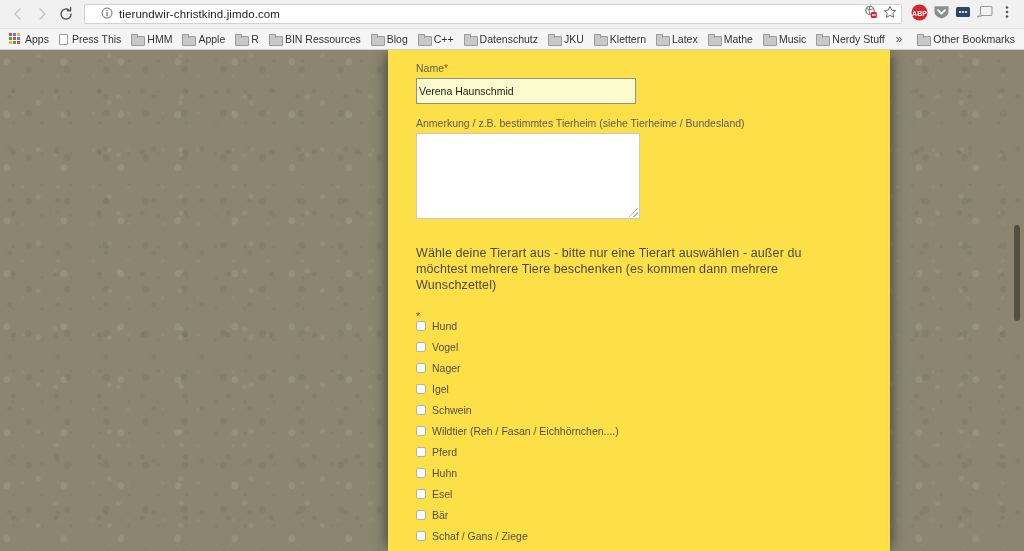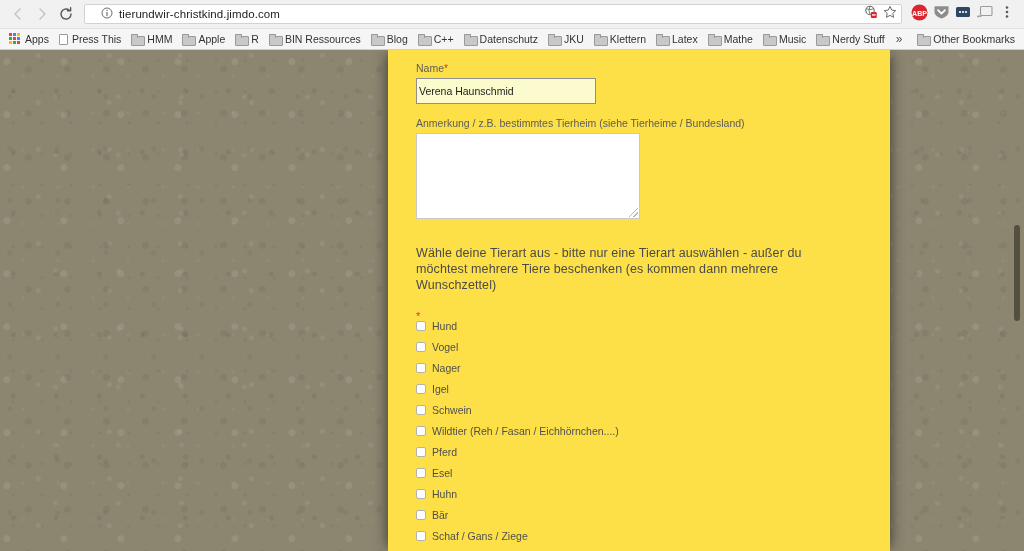--- a/index.html
+++ b/index.html
@@ -163,21 +163,21 @@
 
   .field-label {
     font-size: 10.5px;
     color: #5c5c5c;
     margin-bottom: 3px;
     line-height: 1.2;
   }
   .req-star { color: #d0342c; font-size: 10px; }
 
   #name-input {
-    width: 180px;
+    width: 220px;
     height: 15px;
     background: #fbfbcd;
     border: 1px solid #8f8f8f;
     font-family: "Liberation Sans", sans-serif;
     font-size: 10.5px;
     color: #1c1c1c;
     padding: 12px 2px;
     display: block;
   }
 
@@ -516,26 +516,26 @@
           <span class="cb-label">Wildtier (Reh / Fasan / Eichhörnchen....)</span>
         </div>
 
         <div class="cb-row">
           <span class="cb-box"></span>
           <span class="cb-label">Pferd</span>
         </div>
 
         <div class="cb-row">
           <span class="cb-box"></span>
+          <span class="cb-label">Huhn</span>
+        </div>
+
+        <div class="cb-row">
+          <span class="cb-box"></span>
           <span class="cb-label">Esel</span>
-        </div>
-
-        <div class="cb-row">
-          <span class="cb-box"></span>
-          <span class="cb-label">Huhn</span>
         </div>
 
         <div class="cb-row">
           <span class="cb-box"></span>
           <span class="cb-label">Bär</span>
         </div>
 
         <div class="cb-row">
           <span class="cb-box"></span>
           <span class="cb-label">Schaf / Gans / Ziege</span>

